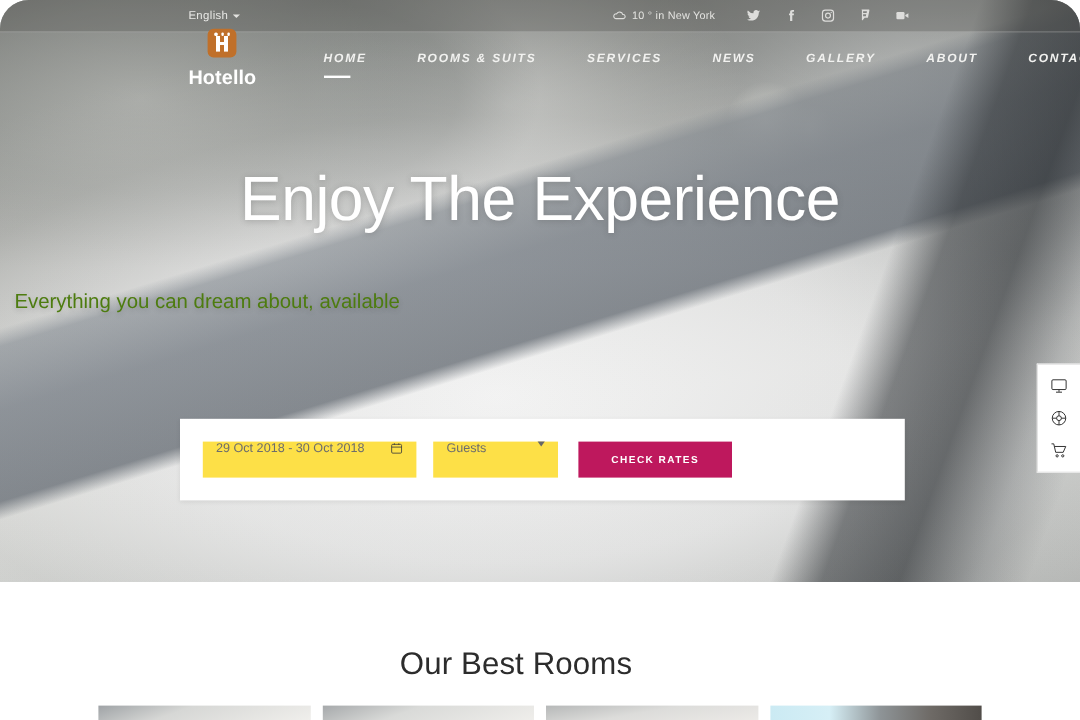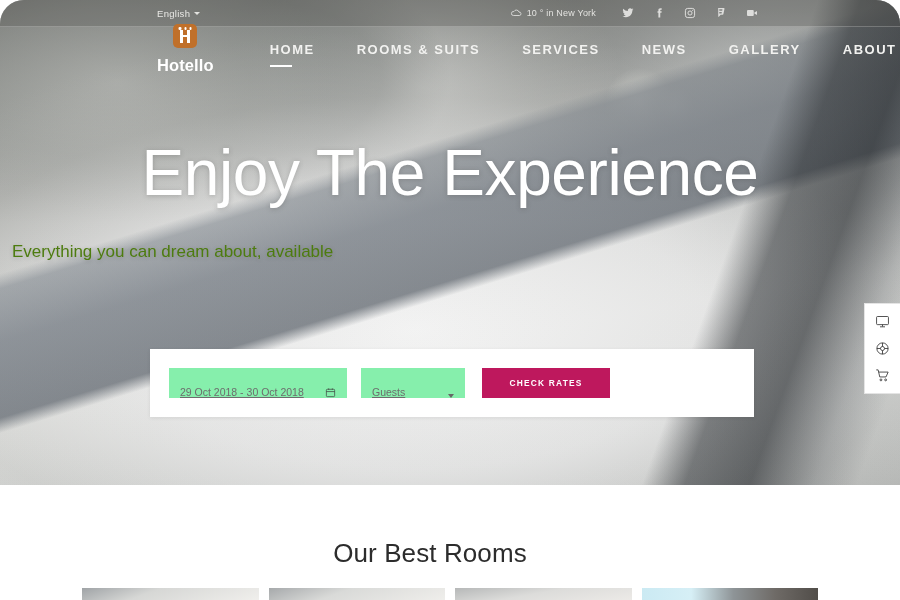--- a/index.html
+++ b/index.html
@@ -175,45 +175,46 @@
   }
   .menu {
     display: flex;
     align-items: center;
     margin-left: 35px;
     gap: 0;
   }
   .menu-item {
     position: relative;
     padding: 0 21px;
-    font-size: 13px;
+    font-size: 10px;
     letter-spacing: 1.5px;
     font-weight: bold;
     color: #f2f2f0;
     cursor: pointer;
     white-space: nowrap;
     text-transform: uppercase;
+    font-style: italic;
   }
   .menu-item.active::after {
     content: "";
     position: absolute;
     left: 21px;
     bottom: -10px;
     width: 22px;
     height: 2px;
     background: #ffffff;
   }
 
   
   .hero-title {
     position: absolute;
     left: 0; top: 136px;
     width: 900px;
     text-align: center;
-    font-size: 64px;
+    font-size: 52px;
     font-weight: 300;
     color: #ffffff;
     letter-spacing: -0.4px;
     z-index: 15;
     text-shadow: 0 1px 5px rgba(60,60,60,0.25);
   }
   .hero-sub {
     position: absolute;
     left: 0; top: 238px;
     width: 900px;
@@ -234,29 +235,28 @@
     width: 604px;
     height: 68px;
     background: #ffffff;
     display: flex;
     align-items: center;
     z-index: 18;
     box-shadow: 0 1px 4px rgba(0,0,0,0.08);
   }
   .bk-field {
     height: 30px;
-    background: #86efac;
-    display: flex;
-    align-items: flex-end;
+    background: #fde047;
+    display: flex;
+    align-items: flex-start;
     padding: 0 11px;
     font-size: 10.5px;
     color: #6d6d6d;
     cursor: pointer;
     flex: none;
-    text-decoration: underline;
   }
   .bk-date { margin-left: 19px; width: 178px; justify-content: space-between; }
   .bk-sel  { margin-left: 14px; width: 104px; justify-content: space-between; gap: 24px; }
   .bk-ic { width: 11px; height: 11px; fill: none; stroke: #3a3a3a; stroke-width: 1.5; }
   .caret {
     width: 0; height: 0;
     border-left: 3.4px solid transparent;
     border-right: 3.4px solid transparent;
     border-top: 4px solid #666;
   }

